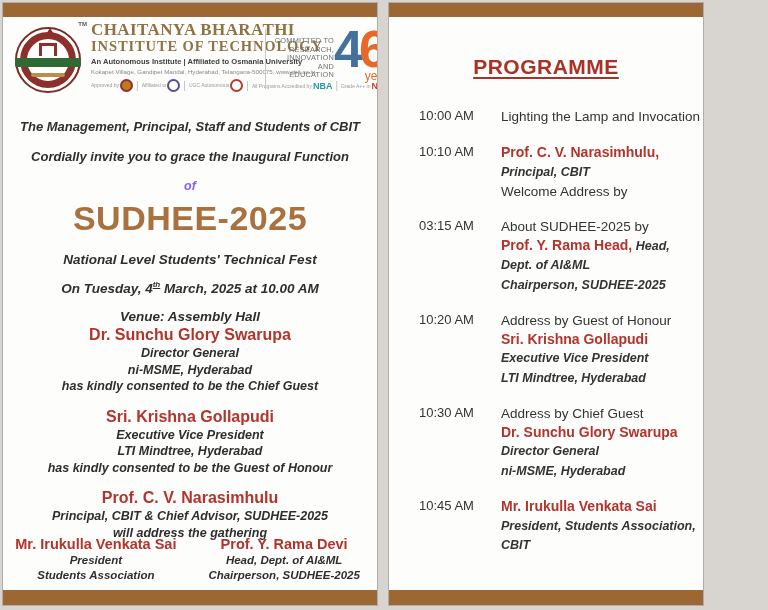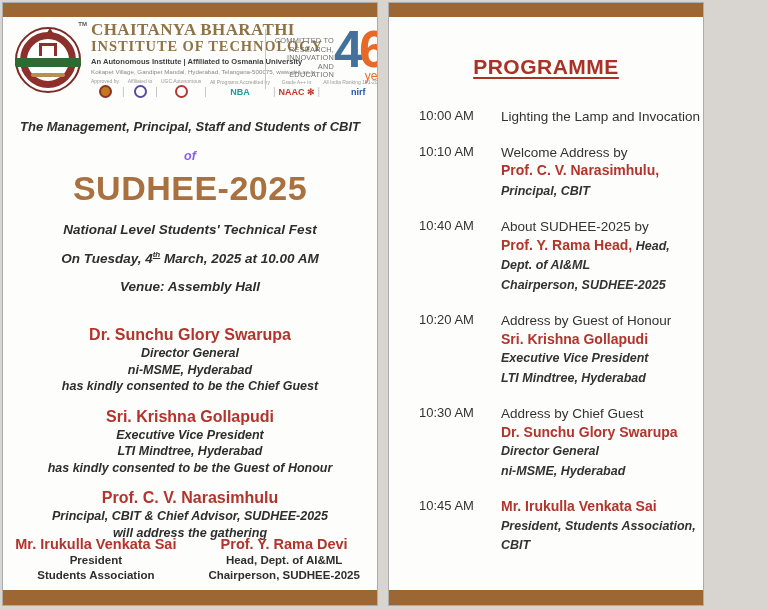--- a/index.html
+++ b/index.html
@@ -59,21 +59,21 @@
     font-family:"Liberation Serif",serif;font-size:17px;font-weight:bold;
     color:#8f7347;letter-spacing:.4px;line-height:18px;white-space:nowrap;
   }
   .inst-name2{
     font-family:"Liberation Serif",serif;font-size:14.5px;font-weight:bold;
     color:#8f7347;letter-spacing:.9px;line-height:15px;white-space:nowrap;
   }
   .inst-affil{font-size:7.6px;font-weight:bold;color:#3f3f3f;margin-top:3px;white-space:nowrap;}
   .inst-addr{font-size:6.2px;color:#8a8a8a;margin-top:2px;white-space:nowrap;}
   .accred-row{display:flex;align-items:flex-end;margin-top:4px;gap:3px;}
-  .accred-item{display:flex;flex-direction:column;align-items:center;gap:1px;}
+  .accred-item{display:flex;flex-direction:row;align-items:center;gap:1px;}
   .accred-cap{font-size:5px;color:#9a9a9a;white-space:nowrap;line-height:5px;}
   .seal{width:13px;height:13px;border-radius:50%;box-sizing:border-box;}
   .acc-text{font-size:9px;font-weight:bold;line-height:12px;white-space:nowrap;}
   .accred-sep{color:#bbb;font-size:10px;line-height:13px;}
 
   .vdiv{width:1px;background:#c7c7c7;height:60px;margin:8px 6px 0 6px;flex:0 0 auto;}
   .commit{margin-top:16px;text-align:right;flex:0 0 auto;width:62px;}
   .commit div{font-size:7.4px;color:#6f6f6f;line-height:8.6px;letter-spacing:.2px;}
   .years{position:relative;flex:0 0 auto;width:62px;margin-top:2px;}
   .years .num{font-size:52px;font-weight:bold;line-height:52px;letter-spacing:-4px;}
@@ -96,21 +96,21 @@
   .guest-block{margin-bottom:12px;}
   .guest-name{color:#b2342c;font-weight:bold;font-size:16px;line-height:20px;}
   .guest-line{font-style:italic;font-weight:bold;font-size:12.5px;color:#2e2e2e;line-height:16.5px;}
 
   .foot{
     position:absolute;left:6px;right:6px;bottom:22px;
     display:flex;justify-content:space-between;text-align:center;
   }
   .foot-col{width:48%;}
   .foot-name{color:#b2342c;font-weight:bold;font-size:14.5px;line-height:18px;}
-  .foot-line{font-weight:bold;font-size:11.5px;color:#2e2e2e;line-height:15px;}
+  .foot-line{font-style:italic;font-weight:bold;font-size:11.5px;color:#2e2e2e;line-height:15px;}
 
   
   .prog-title{
     margin:52px 0 0 0;text-align:center;
     color:#a93226;font-weight:bold;font-size:21px;letter-spacing:.5px;
     text-decoration:underline;text-underline-offset:3px;
   }
   .prog-list{margin:28px 0 0 30px;}
   .prog-row{display:flex;margin-bottom:17px;}
   .prog-time{flex:0 0 82px;font-size:13px;color:#333;line-height:17.5px;}
@@ -188,20 +188,21 @@
         </div>
 
       <div class="years">
         <div class="num"><span class="d4">4</span><span class="d6">6</span></div>
         <div class="ylabel">years</div>
       </div>
     </header>
 
     <div class="invite">
       <p class="invite-line">The Management, Principal, Staff and Students of CBIT</p>
+      <p class="invite-line">Cordially invite you to grace the Inaugural Function</p>
       <p class="invite-of">of</p>
       <div class="sudhee-title">SUDHEE-2025</div>
       <p class="meta-line">National Level Students'  Technical Fest</p>
       <p class="meta-line"><span>On Tuesday, 4</span><sup>th</sup><span> March, 2025 at 10.00 AM</span></p>
       <p class="meta-line">Venue: Assembly Hall</p>
     </div>
 
     <div class="guests" id="guests">
         <div class="guest-block">
           <div class="guest-name">Dr. Sunchu Glory Swarupa</div>
@@ -244,26 +245,26 @@
     <div class="prog-list" id="programme-list">
         <div class="prog-row">
           <div class="prog-time">10:00 AM</div>
           <div class="prog-content">
             <div class="prog-line"><span class="seg-plain">Lighting the Lamp and Invocation</span></div>
           </div>
         </div>
         <div class="prog-row">
           <div class="prog-time">10:10 AM</div>
           <div class="prog-content">
+            <div class="prog-line"><span class="seg-name">Prof. C. V. Narasimhulu,</span><span class="seg-role"> Principal, CBIT</span></div>
             <div class="prog-line"><span class="seg-plain">Welcome Address by</span></div>
-            <div class="prog-line"><span class="seg-name">Prof. C. V. Narasimhulu,</span><span class="seg-role"> Principal, CBIT</span></div>
-          </div>
-        </div>
-        <div class="prog-row">
-          <div class="prog-time">10:40 AM</div>
+          </div>
+        </div>
+        <div class="prog-row">
+          <div class="prog-time">03:15 AM</div>
           <div class="prog-content">
             <div class="prog-line"><span class="seg-plain">About SUDHEE-2025 by</span></div>
             <div class="prog-line"><span class="seg-name">Prof. Y. Rama Head,</span><span class="seg-role"> Head, Dept. of AI&amp;ML</span></div>
             <div class="prog-line"><span class="seg-role">Chairperson, SUDHEE-2025</span></div>
           </div>
         </div>
         <div class="prog-row">
           <div class="prog-time">10:20 AM</div>
           <div class="prog-content">
             <div class="prog-line"><span class="seg-plain">Address by Guest of Honour</span></div>

